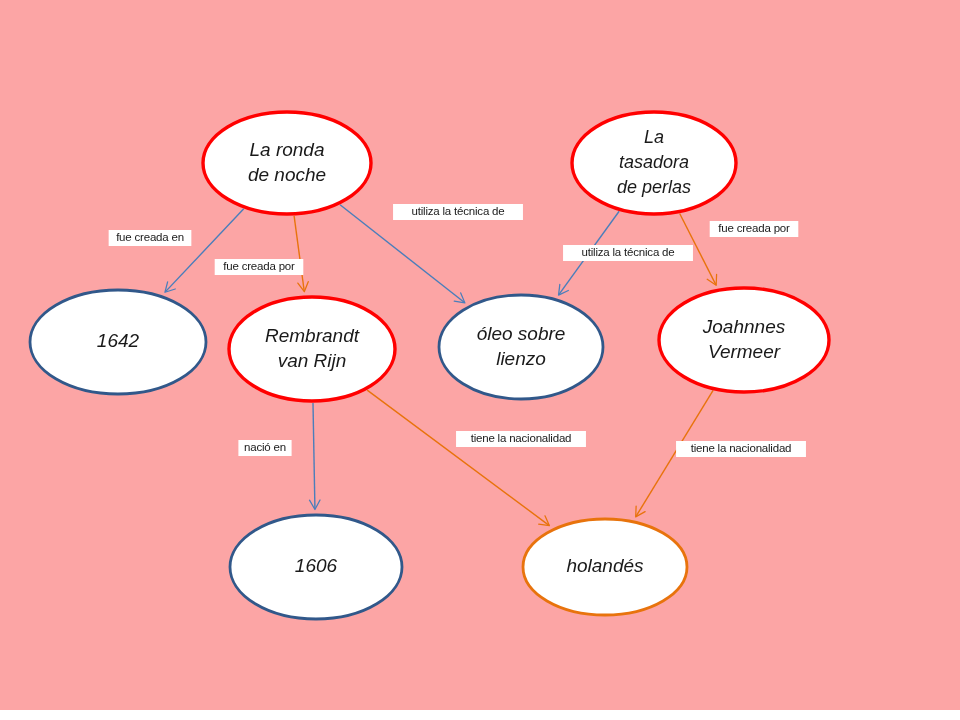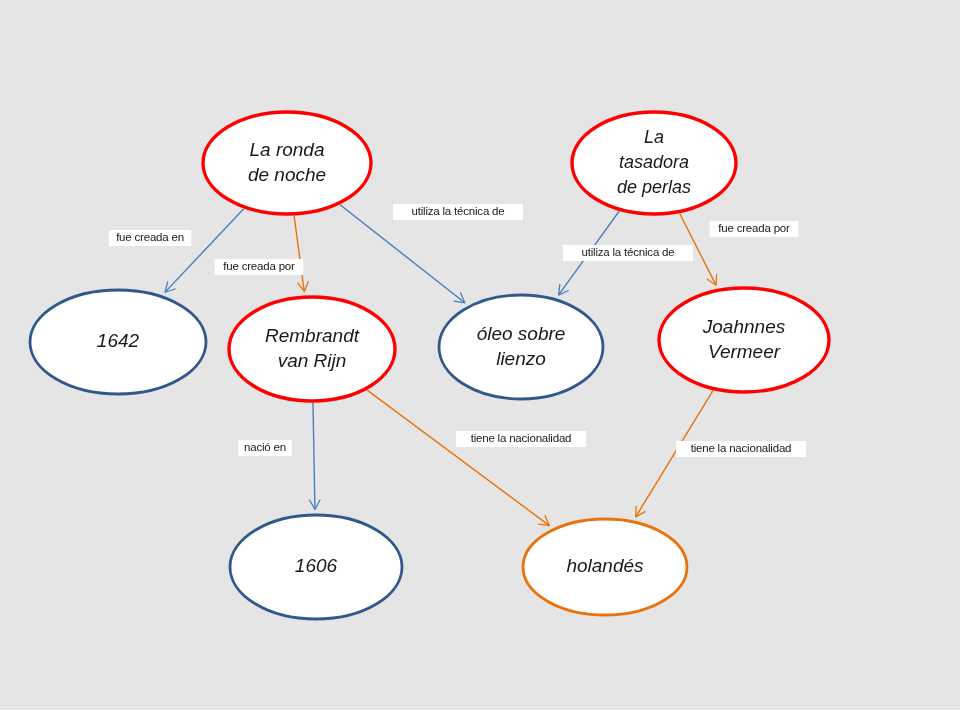--- a/index.html
+++ b/index.html
@@ -10,21 +10,21 @@
   body {
     width: 960px;
     height: 720px;
     font-family: "Liberation Sans", sans-serif;
     overflow: hidden;
   }
   #canvas-wrap {
     position: relative;
     width: 960px;
     height: 710px;
-    background: #e5e5e5;
+    background: #fca5a5;
   }
   svg#graph {
     position: absolute;
     top: 0;
     left: 0;
     width: 960px;
     height: 720px;
   }
   .node-ellipse {
     fill: #ffffff;

